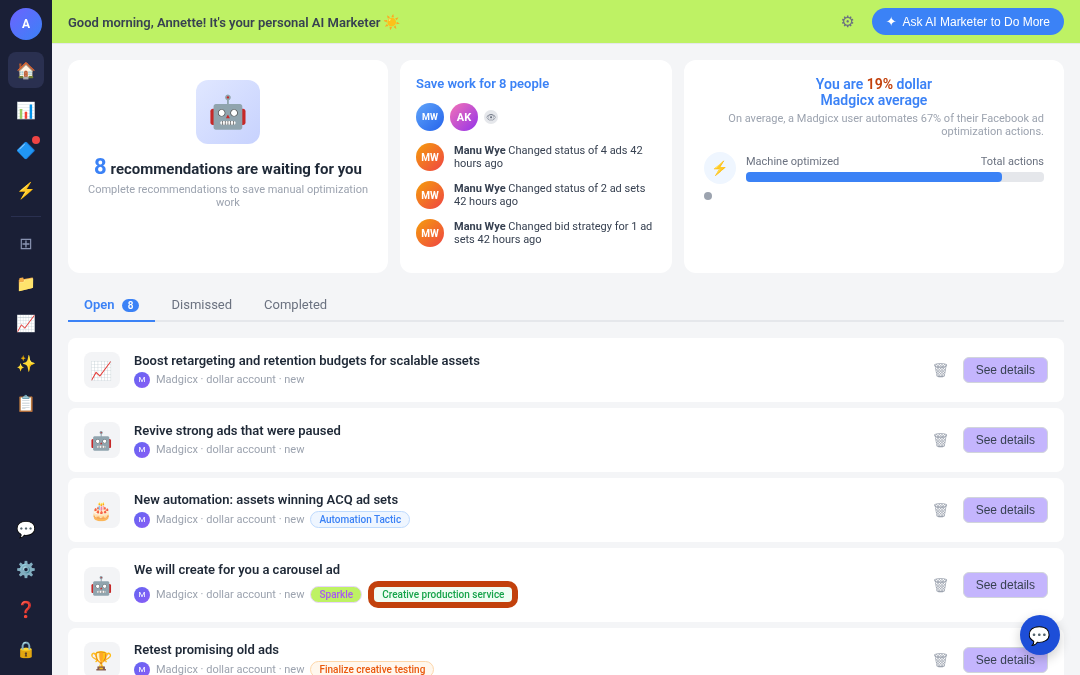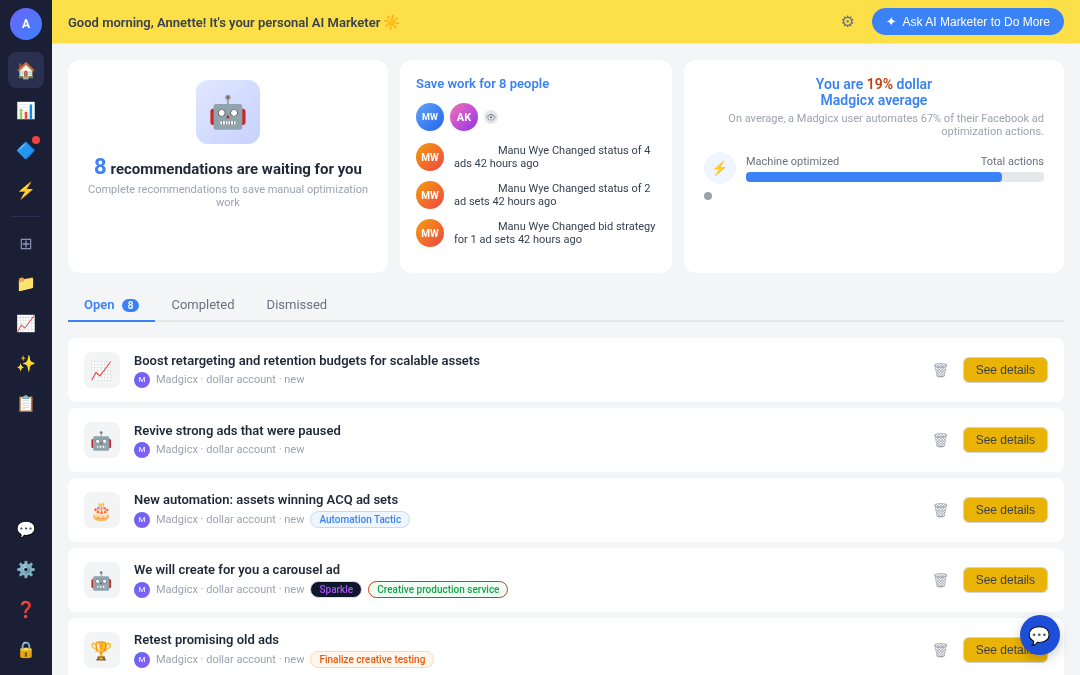--- a/index.html
+++ b/index.html
@@ -46,21 +46,21 @@
     
     .main {
       flex: 1;
       display: flex;
       flex-direction: column;
       overflow: hidden;
     }
 
     
     .topbar {
-      background: #fde047;
+      background: #bef264;
       height: 44px;
       display: flex;
       align-items: center;
       padding: 0 16px;
       gap: 10px;
       border-bottom: 1px solid #e5e7eb;
     }
     .topbar-greeting {
       font-size: 13px;
       color: #374151;
@@ -144,21 +144,21 @@
     }
     .activity-avatar {
       width: 28px; height: 28px;
       border-radius: 50%;
       background: linear-gradient(135deg, #f59e0b, #ef4444);
       flex-shrink: 0;
       display: flex; align-items: center; justify-content: center;
       color: white; font-size: 10px; font-weight: bold;
     }
     .activity-text { font-size: 11px; color: #374151; }
-    .activity-text strong { font-weight: 400; margin-left: 44px; }
+    .activity-text strong { font-weight: 700; }
 
     
     .stats-card {
       background: white;
       border-radius: 12px;
       padding: 16px 20px;
     }
     .stats-title {
       font-size: 14px; font-weight: 600; color: #1f2937;
       text-align: center; margin-bottom: 4px;
@@ -250,38 +250,38 @@
       display: inline-flex; align-items: center; justify-content: center;
       color: white; font-size: 8px;
     }
     .rec-item-badge {
       padding: 2px 8px;
       border-radius: 10px;
       font-size: 10px;
       font-weight: 500;
     }
     .badge-automation { background: #eff6ff; color: #3b82f6; border: 1px solid #bfdbfe; }
-    .badge-sparkle { background: #0f172a; color: #a855f7; border: 1px solid #e9d5ff; }
-    .badge-creative { background: #f0fdf4; color: #16a34a; border: 1px solid #c2410c; }
+    .badge-sparkle { background: #bef264; color: #a855f7; border: 1px solid #e9d5ff; }
+    .badge-creative { background: #f0fdf4; color: #16a34a; border: 6px solid #c2410c; }
     .badge-finalize { background: #fff7ed; color: #ea580c; border: 1px solid #fed7aa; }
     .rec-item-actions { display: flex; align-items: center; gap: 8px; flex-shrink: 0; }
     .rec-delete-btn {
       width: 28px; height: 28px;
       display: flex; align-items: center; justify-content: center;
       color: #9ca3af; cursor: pointer; font-size: 14px;
       border: none; background: none;
     }
     .rec-see-details {
       padding: 5px 12px;
       border: 1px solid #d1d5db;
       border-radius: 6px;
       font-size: 12px;
       color: #374151;
       cursor: pointer;
-      background: #eab308;
+      background: #c4b5fd;
       white-space: nowrap;
     }
 
     
     .chat-bubble {
       position: fixed;
       bottom: 20px;
       right: 20px;
       width: 40px; height: 40px;
       background: #1d4ed8;
@@ -404,22 +404,22 @@
         <div style="display:flex;align-items:center;gap:6px;margin-top:4px;">
           <div class="stats-dot"></div>
         </div>
       </div>
     </div>
 
     <div class="tabs-row">
       <div class="tab active">
         Open <span class="tab-badge">8</span>
       </div>
+      <div class="tab">Dismissed</div>
       <div class="tab">Completed</div>
-      <div class="tab">Dismissed</div>
     </div>
 
     <div class="rec-list">
 
       <div class="rec-item">
         <div class="rec-item-icon">📈</div>
         <div class="rec-item-content">
           <div class="rec-item-title">Boost retargeting and retention budgets for scalable assets</div>
           <div class="rec-item-meta">
             <span class="rec-item-meta-avatar">M</span>

